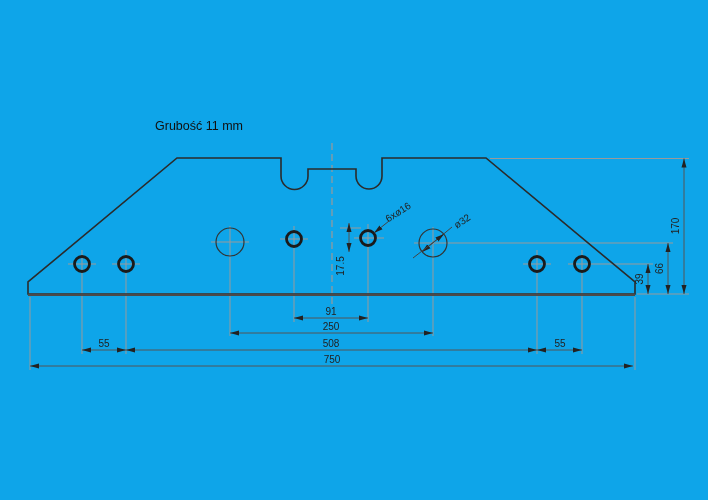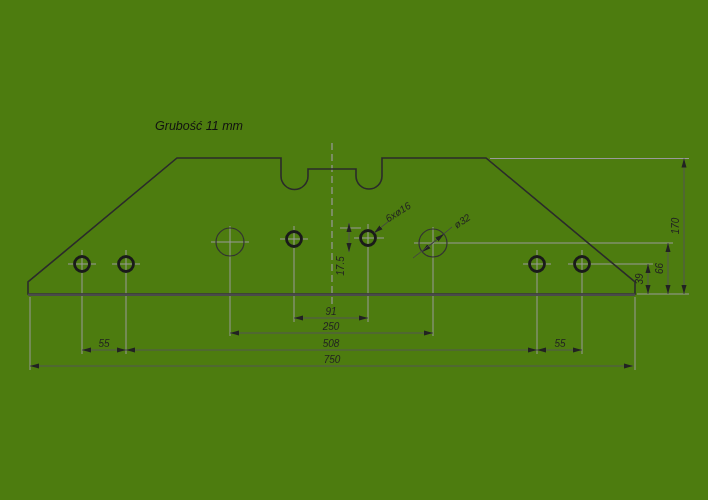--- a/index.html
+++ b/index.html
@@ -1,17 +1,17 @@
 <!DOCTYPE html>
 <html><head>
 <meta charset="utf-8">
 <style>
   html,body{margin:0;padding:0;background:#ffffff;}
-  .stage{position:relative;width:708px;height:500px;background:#4d7c0f;overflow:hidden;
-         font-family:"Liberation Sans", sans-serif;font-style:italic;}
+  .stage{position:relative;width:708px;height:500px;background:#0ea5e9;overflow:hidden;
+         font-family:"Liberation Sans", sans-serif;}
   svg text{font-family:"Liberation Sans", sans-serif;fill:#222222;}
   .dim-text{font-size:10px;}
   .note-text{font-size:12.5px;fill:#111111;}
   .leader-text{font-size:10px;}
 </style>
 </head>
 <body>
 
 <div class="stage">
 <svg width="708" height="500" viewBox="0 0 708 500">

